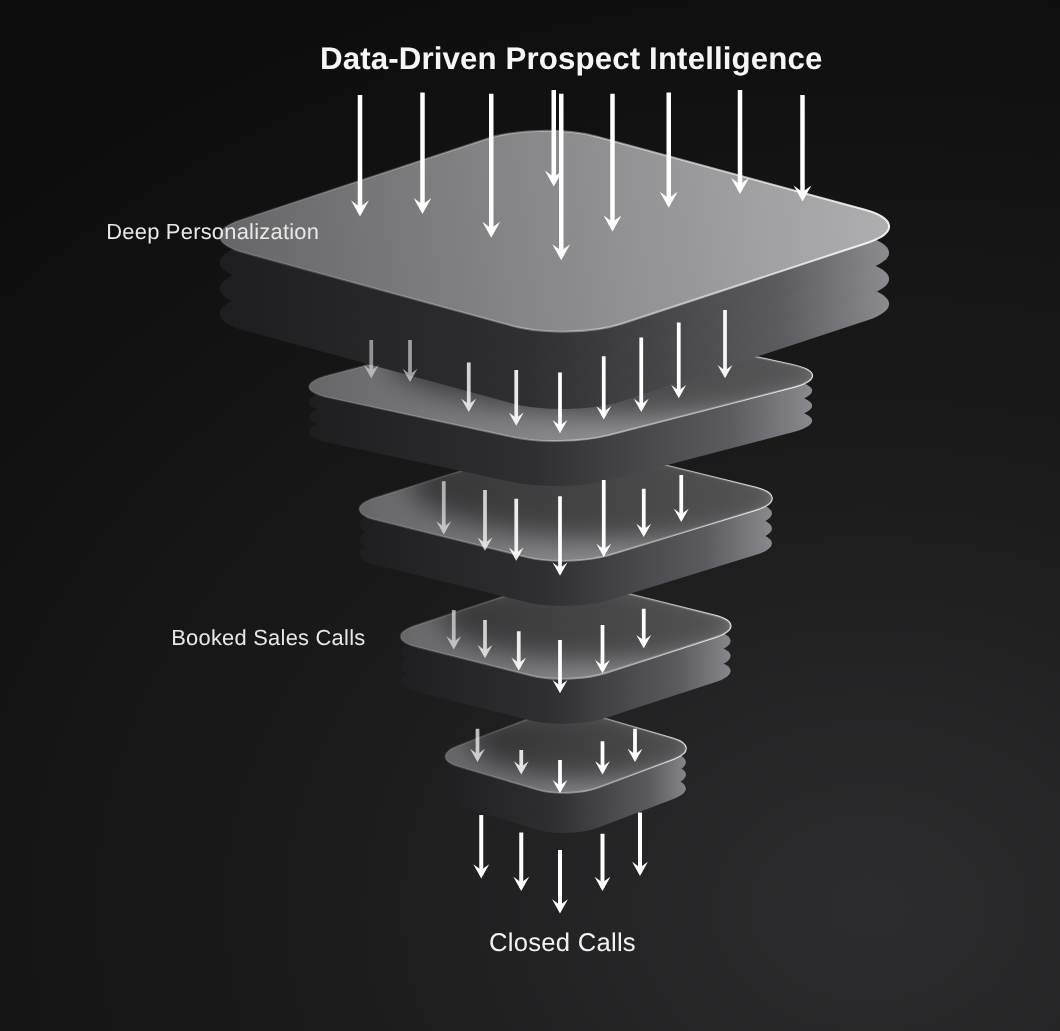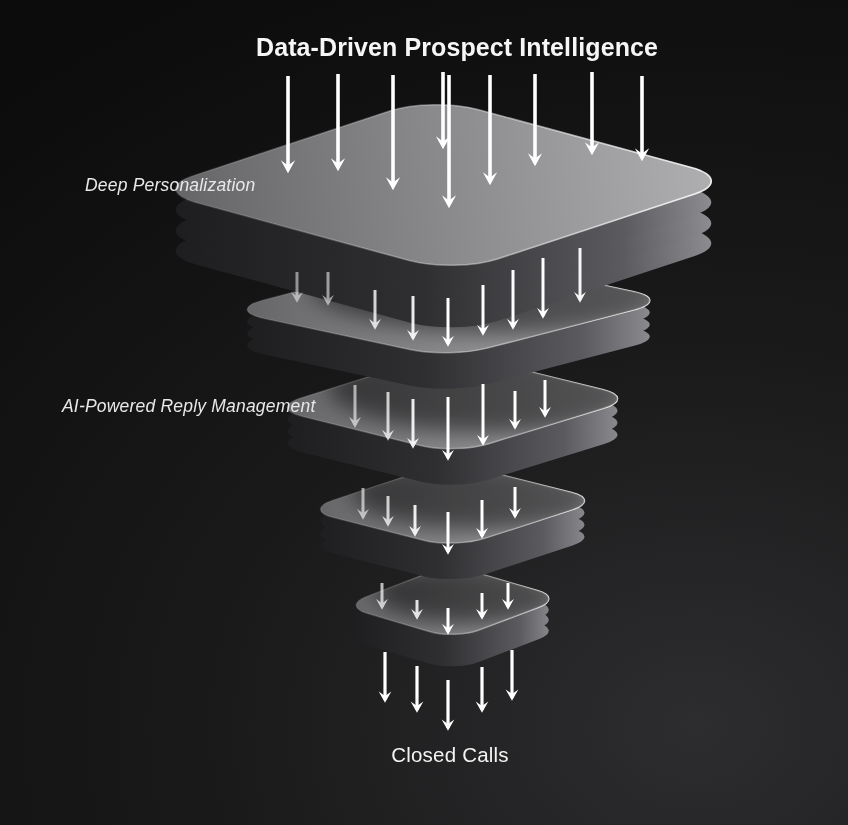--- a/index.html
+++ b/index.html
@@ -4,21 +4,21 @@
 <style>
   html,body{margin:0;padding:0;background:#000;}
   .stage{
     position:relative;width:848px;height:825px;overflow:hidden;
     background:radial-gradient(1050px 830px at 82% 88%, #2d2d2f 0%, #1a1a1b 45%, #0c0c0c 100%);
     font-family:"Liberation Sans", sans-serif;
   }
   .stage svg{position:absolute;left:0;top:0;}
   .lbl{
     position:absolute;white-space:nowrap;color:#e8e8e8;
-    font-size:17.5px;font-weight:400;letter-spacing:.2px;font-style:italic;
+    font-size:17.5px;font-weight:400;letter-spacing:.2px;
   }
   .title{
     position:absolute;top:33px;left:457px;transform:translateX(-50%);
     color:#f6f6f6;font-size:25px;font-weight:600;letter-spacing:.1px;white-space:nowrap;
   }
   .outcome{
     position:absolute;top:743px;left:450px;transform:translateX(-50%);
     color:#f3f3f3;font-size:20.5px;font-weight:500;letter-spacing:.2px;white-space:nowrap;
   }
 </style>
@@ -170,17 +170,17 @@
         <line x1="482" y1="667" x2="482" y2="710" stroke="#ffffff" stroke-width="3.2" opacity="1" marker-end="url(#ah)"></line>
         <line x1="512" y1="650" x2="512" y2="698" stroke="#ffffff" stroke-width="3.2" opacity="1" marker-end="url(#ah)"></line>
       </g>
   </svg>
 
   <div class="title">Data-Driven Prospect Intelligence</div>
 
   <div class="lbl" style="left:85px;top:175px">Deep Personalization</div>
 
 
-  <div class="lbl" style="left:62px;top:396px">AI-Powered Reply Management</div>
 
+  <div class="lbl" style="left:137px;top:500px">Booked Sales Calls</div>
 
   <div class="outcome">Closed Calls</div>
 </div>
 
 </body></html>

